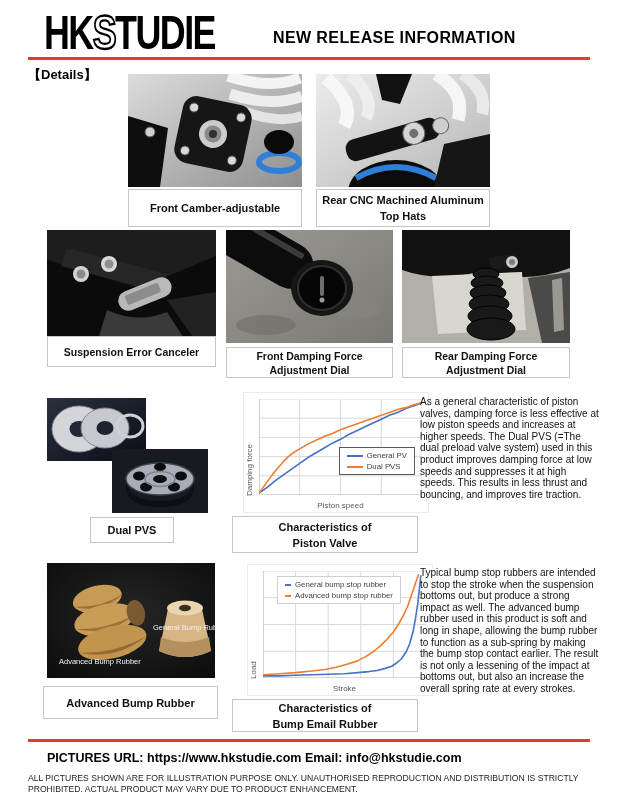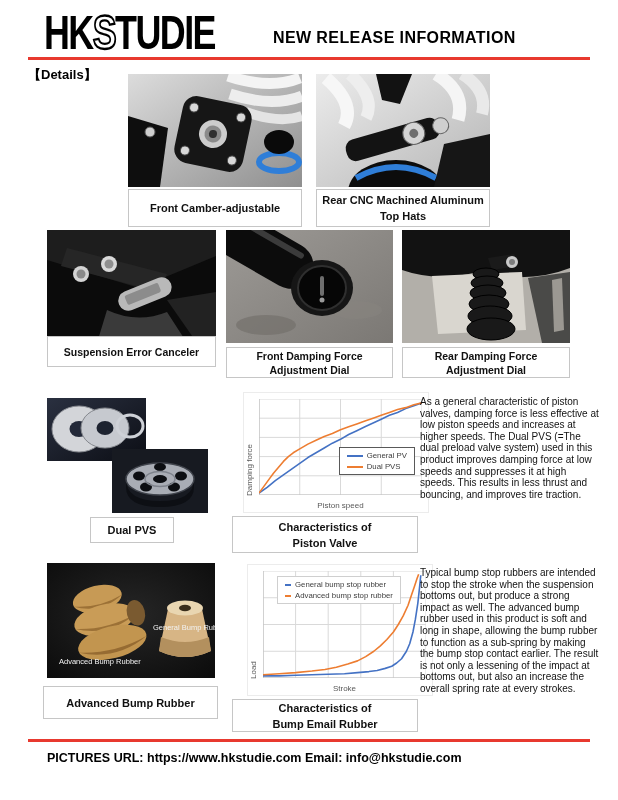--- a/index.html
+++ b/index.html
@@ -333,14 +333,15 @@
   </div>
   <div class="caption-box cap-lg" style="left:232px;top:699px;width:186px;height:33px;">
     <span class="cap-line">Characteristics of</span>
     <span class="cap-line">Bump Email Rubber</span>
   </div>
 
   <div class="para" style="left:420px;top:567px;width:181px;">Typical bump stop rubbers are intended to stop the stroke when the suspension bottoms out, but produce a strong impact as well. The advanced bump rubber used in this product is soft and long in shape, allowing the bump rubber to function as a sub-spring by making the bump stop contact earlier. The result is not only a lessening of the impact at bottoms out, but also an increase the overall spring rate at every strokes.</div>
 
   <div class="rule" style="top:739px;background:#e8392f;"></div>
   <div class="footer-url">PICTURES  URL: https://www.hkstudie.com  Email: info@hkstudie.com</div>
+  <div class="disclaimer">ALL PICTURES SHOWN ARE FOR ILLUSTRATION PURPOSE ONLY. UNAUTHORISED REPRODUCTION AND DISTRIBUTION IS STRICTLY PROHIBITED. ACTUAL PRODUCT MAY VARY DUE TO PRODUCT ENHANCEMENT.</div>
 
 </div>
 
 </body></html>

